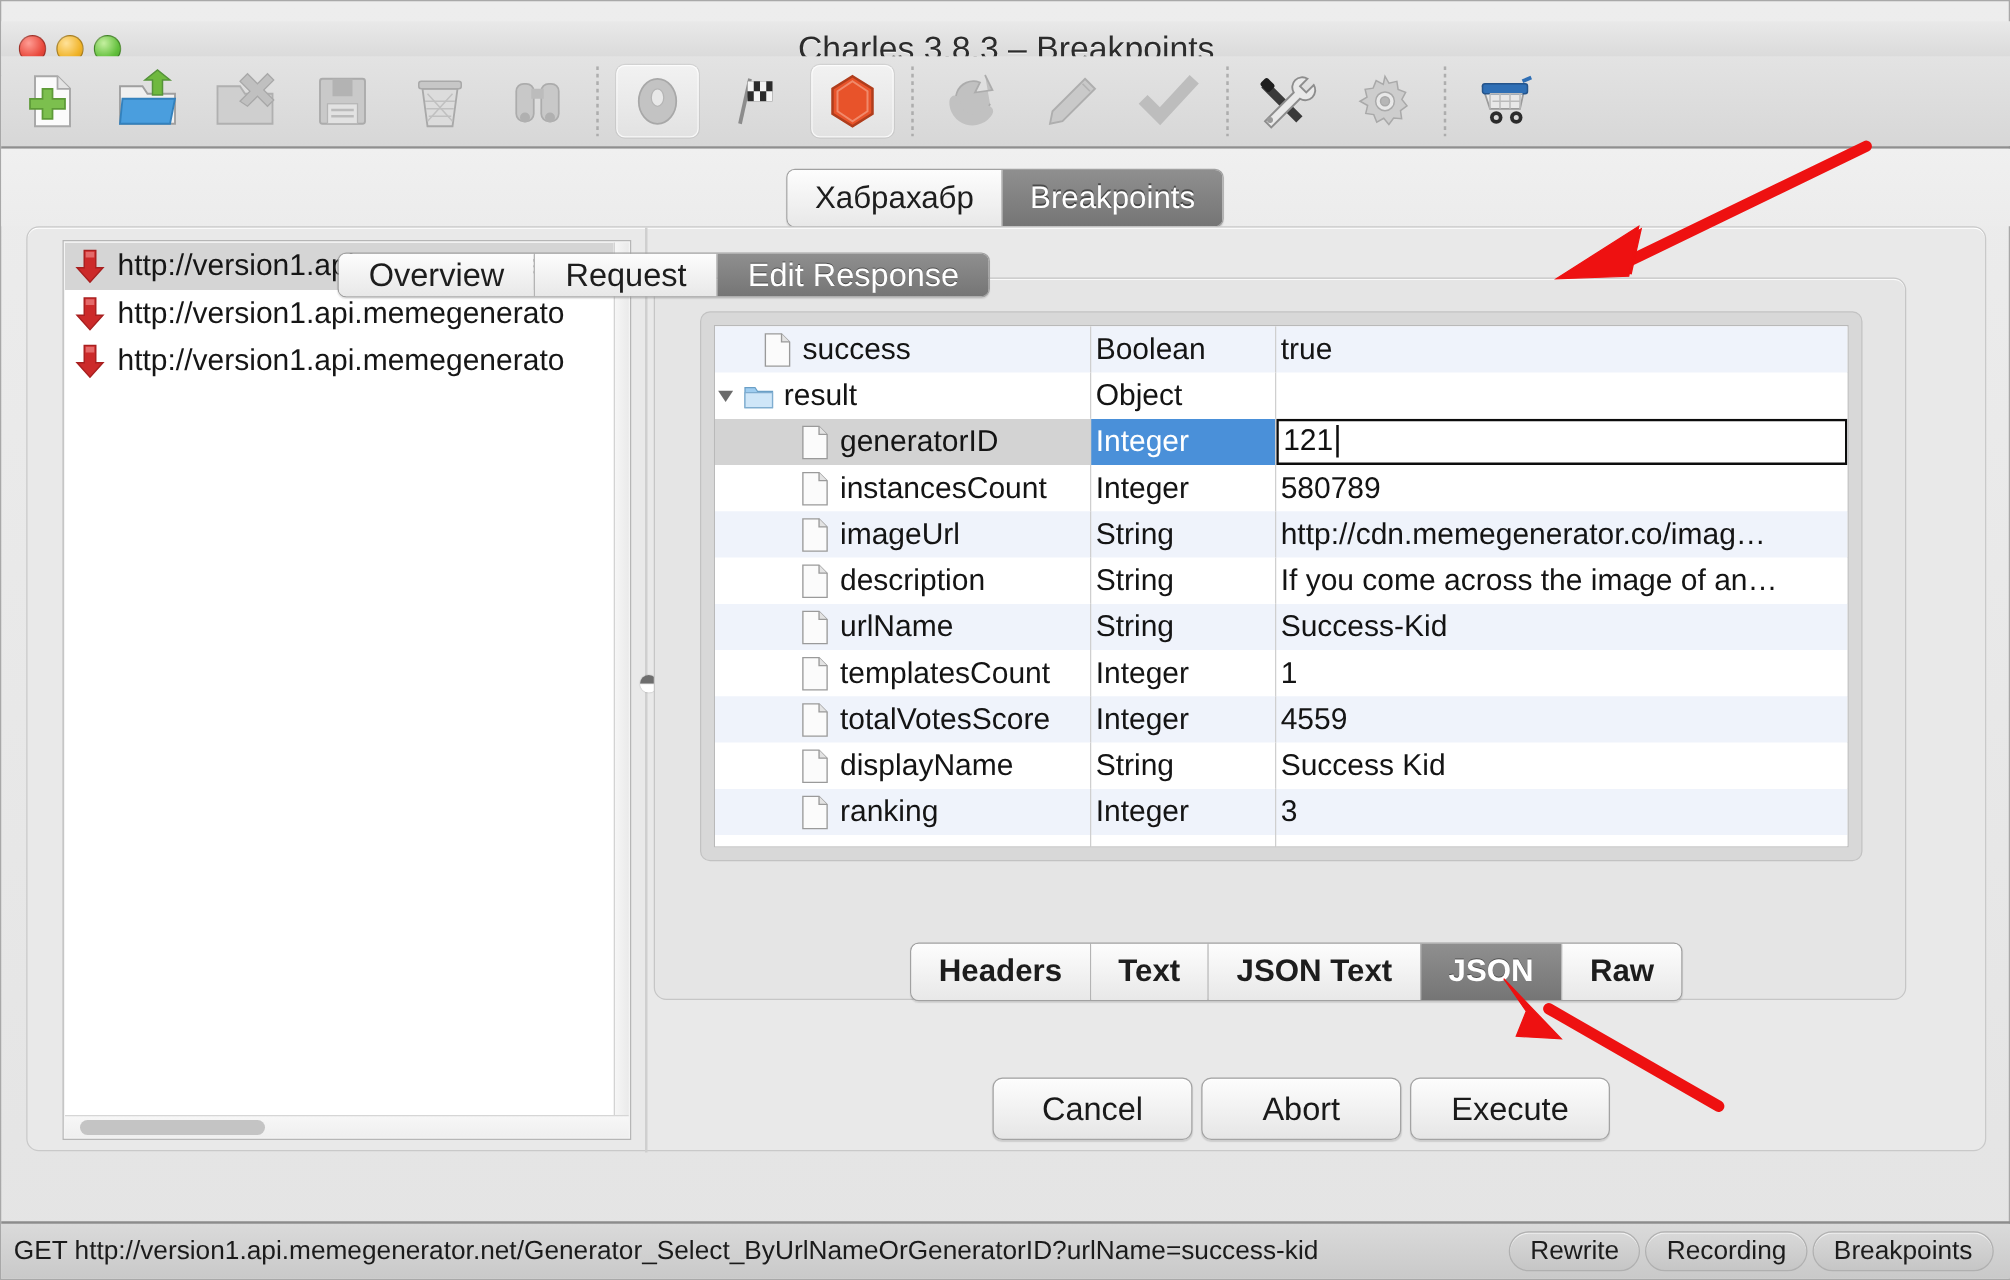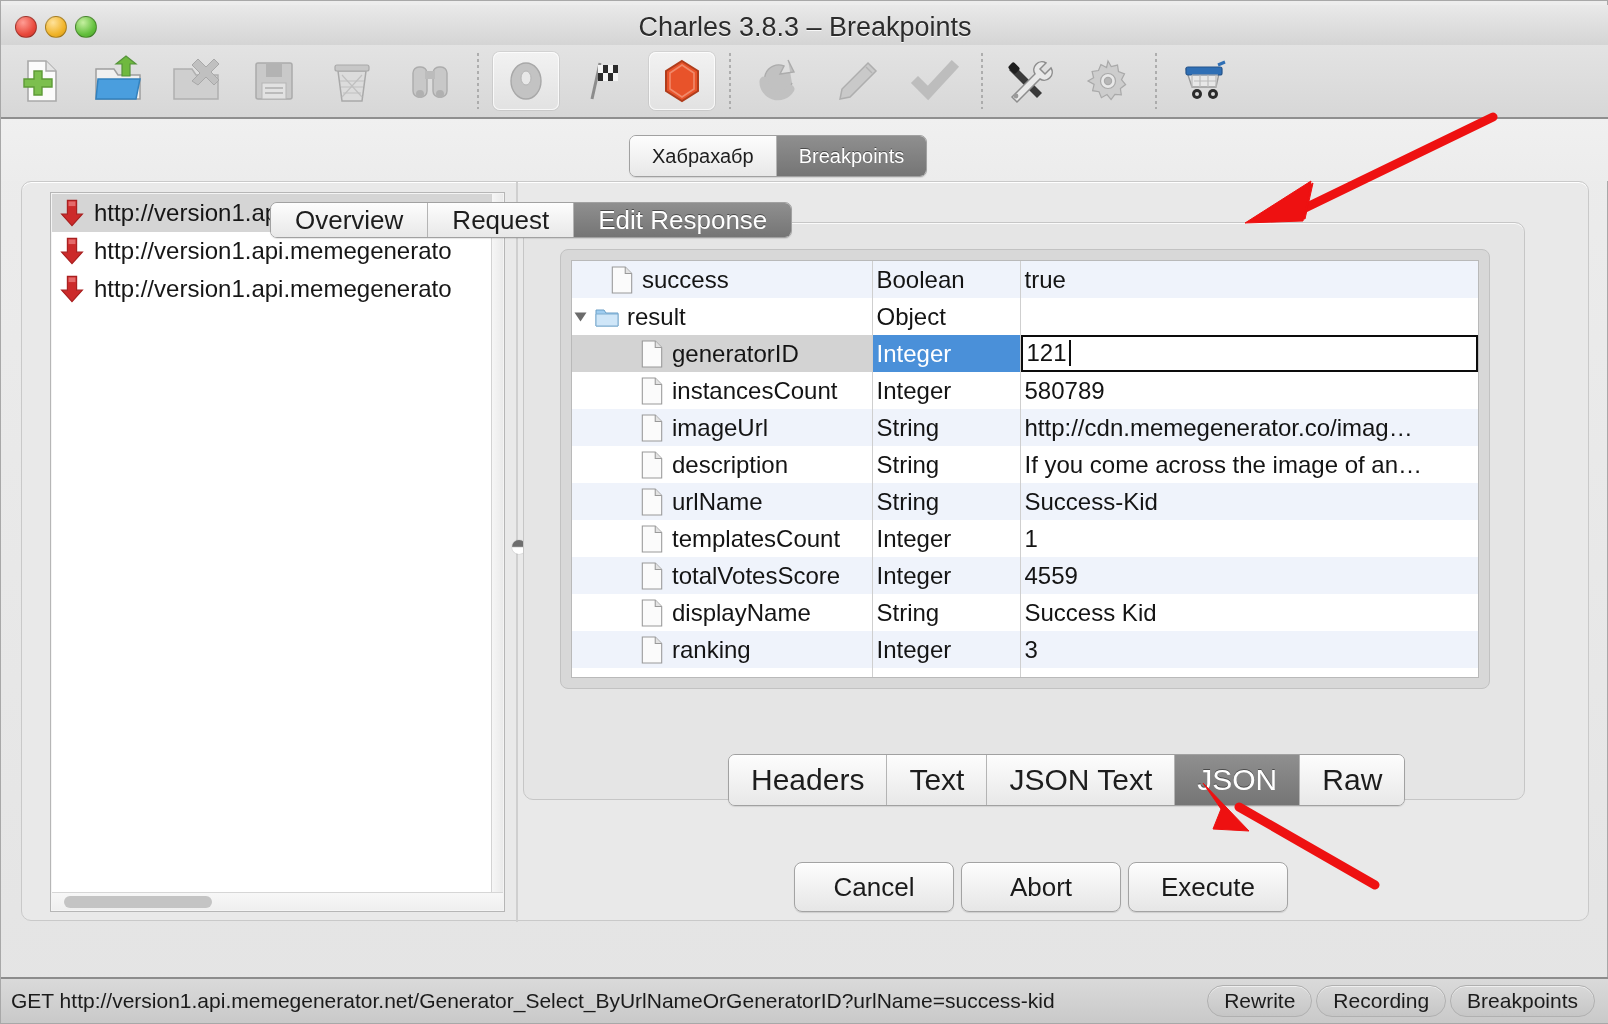--- a/index.html
+++ b/index.html
@@ -11,21 +11,21 @@
   }
   #app {
     position: relative;
     width: 1608px; height: 1024px;
     background: linear-gradient(#ededed, #e4e4e4);
     border: 1px solid #a8a8a8;
   }
 
   
   .titlebar {
-    position: absolute; left: 0; top: 4px; width: 1608px; height: 44px;
+    position: absolute; left: 0; top: 16px; width: 1608px; height: 44px;
     background: linear-gradient(#e9e9e9, #d3d3d3);
     border-bottom: 1px solid #bdbdbd;
   }
   .traffic { position: absolute; top: 11px; left: 14px; display: flex; gap: 8px; }
   .light { width: 22px; height: 22px; border-radius: 50%; border: 1px solid rgba(0,0,0,.28); }
   .light.red    { background: radial-gradient(circle at 35% 28%, #ff9d94, #e8483b 62%, #c3342a); }
   .light.yellow { background: radial-gradient(circle at 35% 28%, #ffe29a, #f0b328 62%, #cf9418); }
   .light.green  { background: radial-gradient(circle at 35% 28%, #c5f0a0, #62bf3c 62%, #4a9c2c); }
   .window-title {
     position: absolute; left: 0; top: 0; width: 1608px; height: 44px;
@@ -79,21 +79,21 @@
     white-space: nowrap;
     display: flex; align-items: center; justify-content: center;
   }
   .seg-item:last-child { border-right: none; }
   .seg-item.active {
     background: linear-gradient(#8f8f8f, #757575);
     color: #fff;
     text-shadow: 0 -1px 0 rgba(0,0,0,.45);
   }
   #window-tabs { left: 628px; top: 134px; }
-  #window-tabs .seg-item { padding: 10px 22px; font-size: 20px; }
+  #window-tabs .seg-item { padding: 10px 22px; font-size: 25px; }
 
   
   .body-area {
     position: absolute; left: 0; top: 180px; width: 1608px; height: 775px;
   }
   .outer-panel {
     position: absolute; left: 20px; top: 0px; width: 1568px; height: 740px;
     background: #e9e9e9;
     border: 1px solid #c9c9c9;
     border-radius: 10px;
@@ -195,21 +195,21 @@
     display: flex; align-items: center;
     padding-left: 4px;
     font-size: 24px; color: #111;
   }
   .caret {
     display: inline-block; width: 2px; height: 26px; background: #0d0d0d;
     margin-left: 2px;
   }
 
   #format-tabs { left: 724px; top: 752px; }
-  #format-tabs .seg-item { font-size: 30px; padding: 10px 22px; }
+  #format-tabs .seg-item { font-size: 25px; padding: 10px 22px; font-weight: bold; }
 
   .action-row {
     position: absolute; left: 518px; top: 678px; width: 1002px; height: 54px;
     display: flex; align-items: center; justify-content: center; gap: 7px;
   }
   .push-btn {
     min-width: 160px; height: 50px;
     font-size: 26px; color: #1a1a1a;
     background: linear-gradient(#fdfdfd, #e6e6e6);
     border: 1px solid #a3a3a3; border-radius: 8px;

